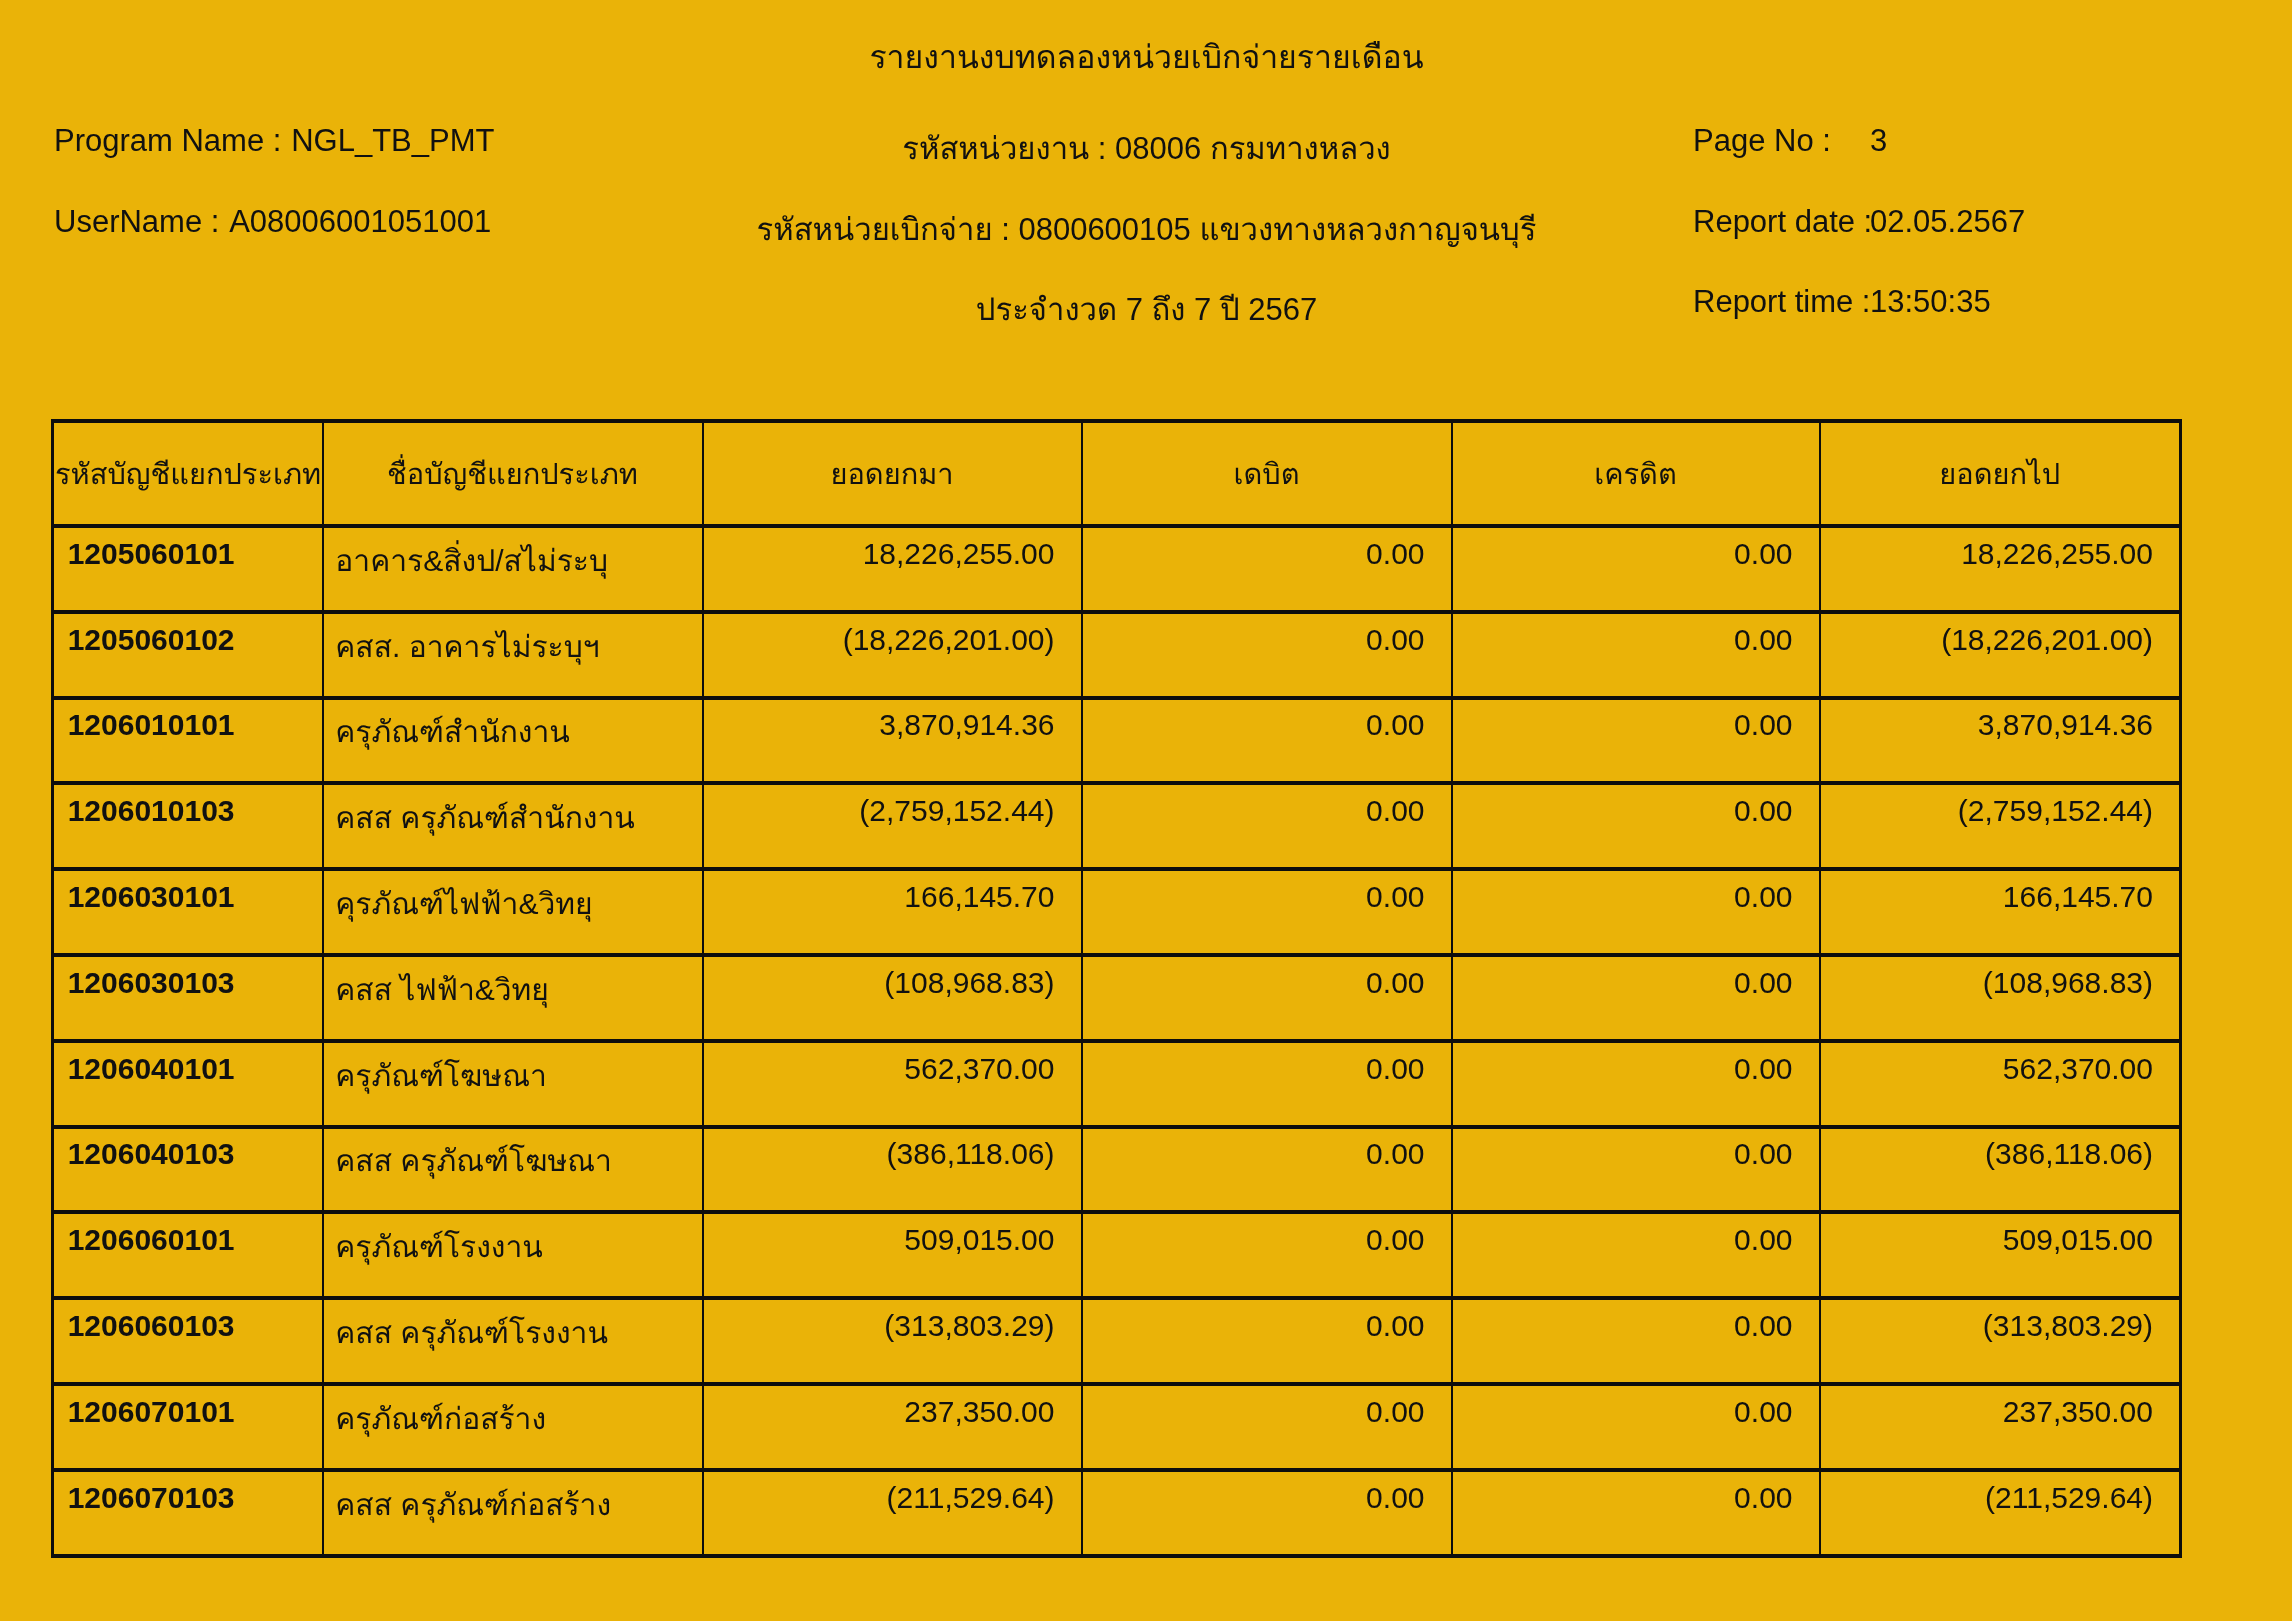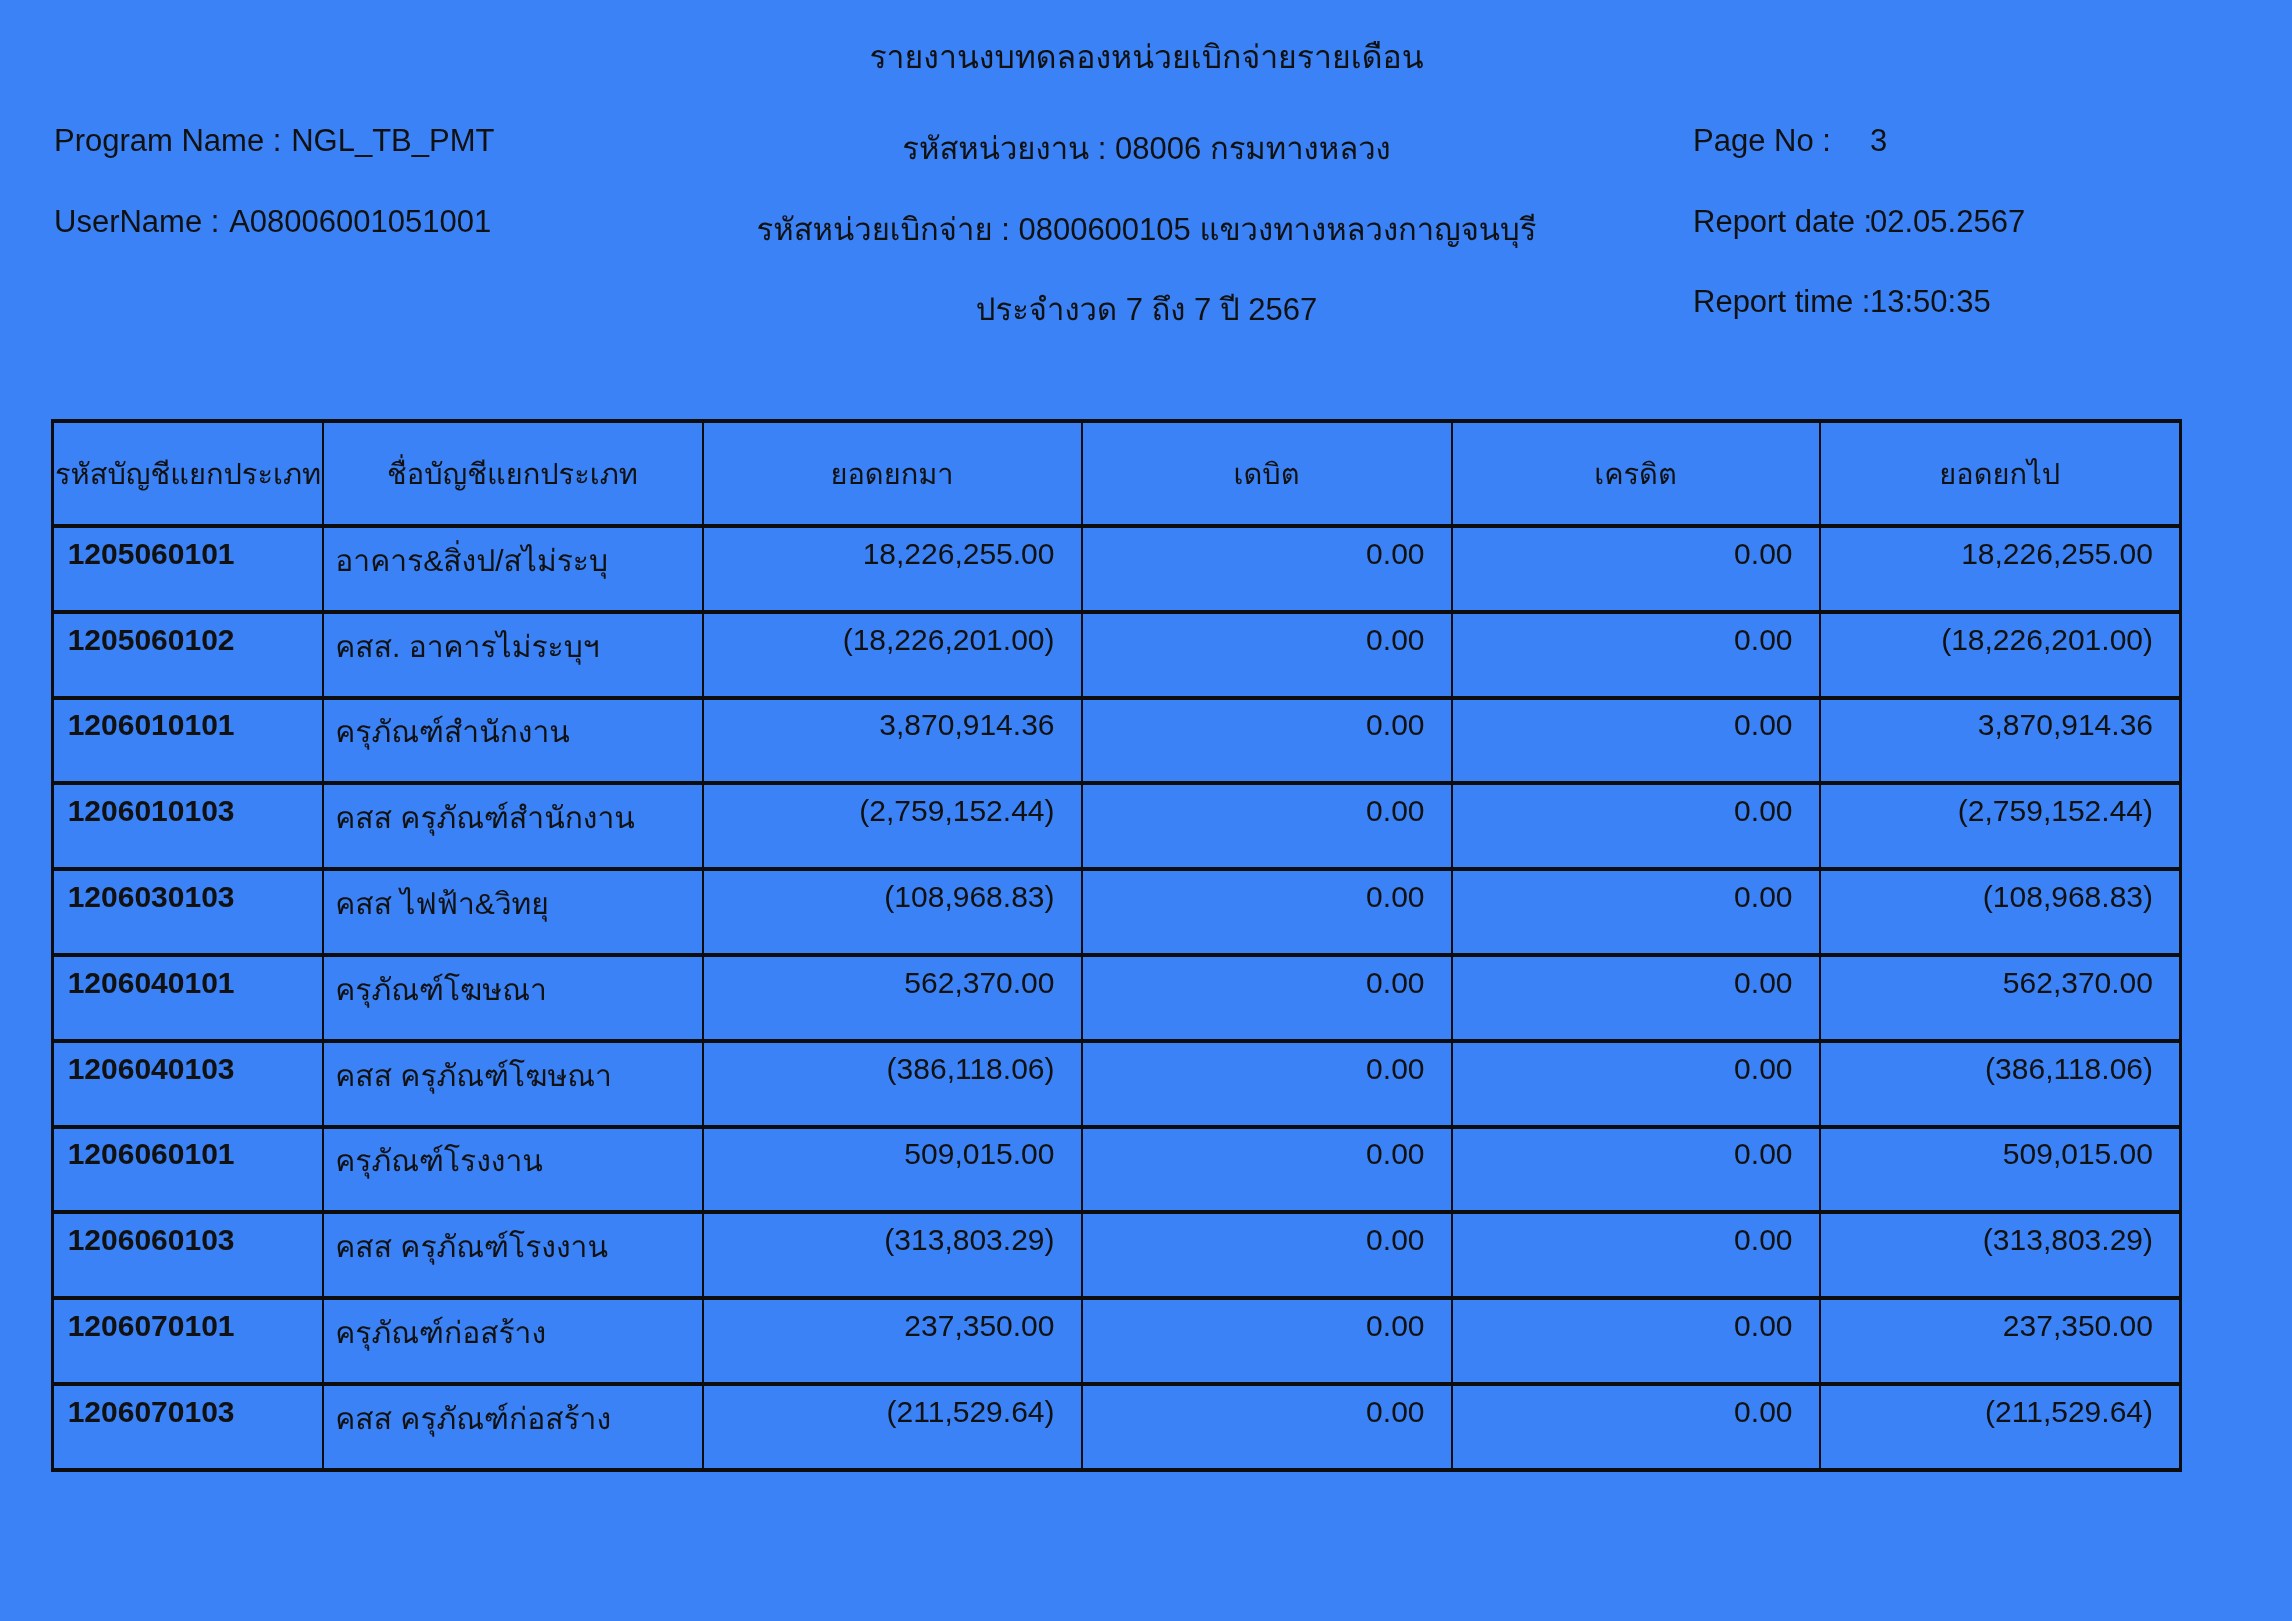--- a/index.html
+++ b/index.html
@@ -4,21 +4,21 @@
 <style>
   html, body {
     margin: 0;
     padding: 0;
     background: #ffffff;
   }
   .page {
     position: relative;
     width: 2293px;
     height: 1621px;
-    background: #3b82f6;
+    background: #eab308;
     color: #111111;
     font-family: "Liberation Sans", "DejaVu Sans", sans-serif;
   }
   
   .title {
     position: absolute;
     top: 37px;
     left: 0;
     width: 100%;
     text-align: center;
@@ -165,20 +165,28 @@
       </tr>
       <tr>
         <td class="c-code">1206010103</td>
         <td class="c-name">คสส ครุภัณฑ์สำนักงาน</td>
         <td class="c-num">(2,759,152.44)</td>
         <td class="c-num">0.00</td>
         <td class="c-num">0.00</td>
         <td class="c-num">(2,759,152.44)</td>
       </tr>
       <tr>
+        <td class="c-code">1206030101</td>
+        <td class="c-name">คุรภัณฑ์ไฟฟ้า&amp;วิทยุ</td>
+        <td class="c-num">166,145.70</td>
+        <td class="c-num">0.00</td>
+        <td class="c-num">0.00</td>
+        <td class="c-num">166,145.70</td>
+      </tr>
+      <tr>
         <td class="c-code">1206030103</td>
         <td class="c-name">คสส ไฟฟ้า&amp;วิทยุ</td>
         <td class="c-num">(108,968.83)</td>
         <td class="c-num">0.00</td>
         <td class="c-num">0.00</td>
         <td class="c-num">(108,968.83)</td>
       </tr>
       <tr>
         <td class="c-code">1206040101</td>
         <td class="c-name">ครุภัณฑ์โฆษณา</td>

